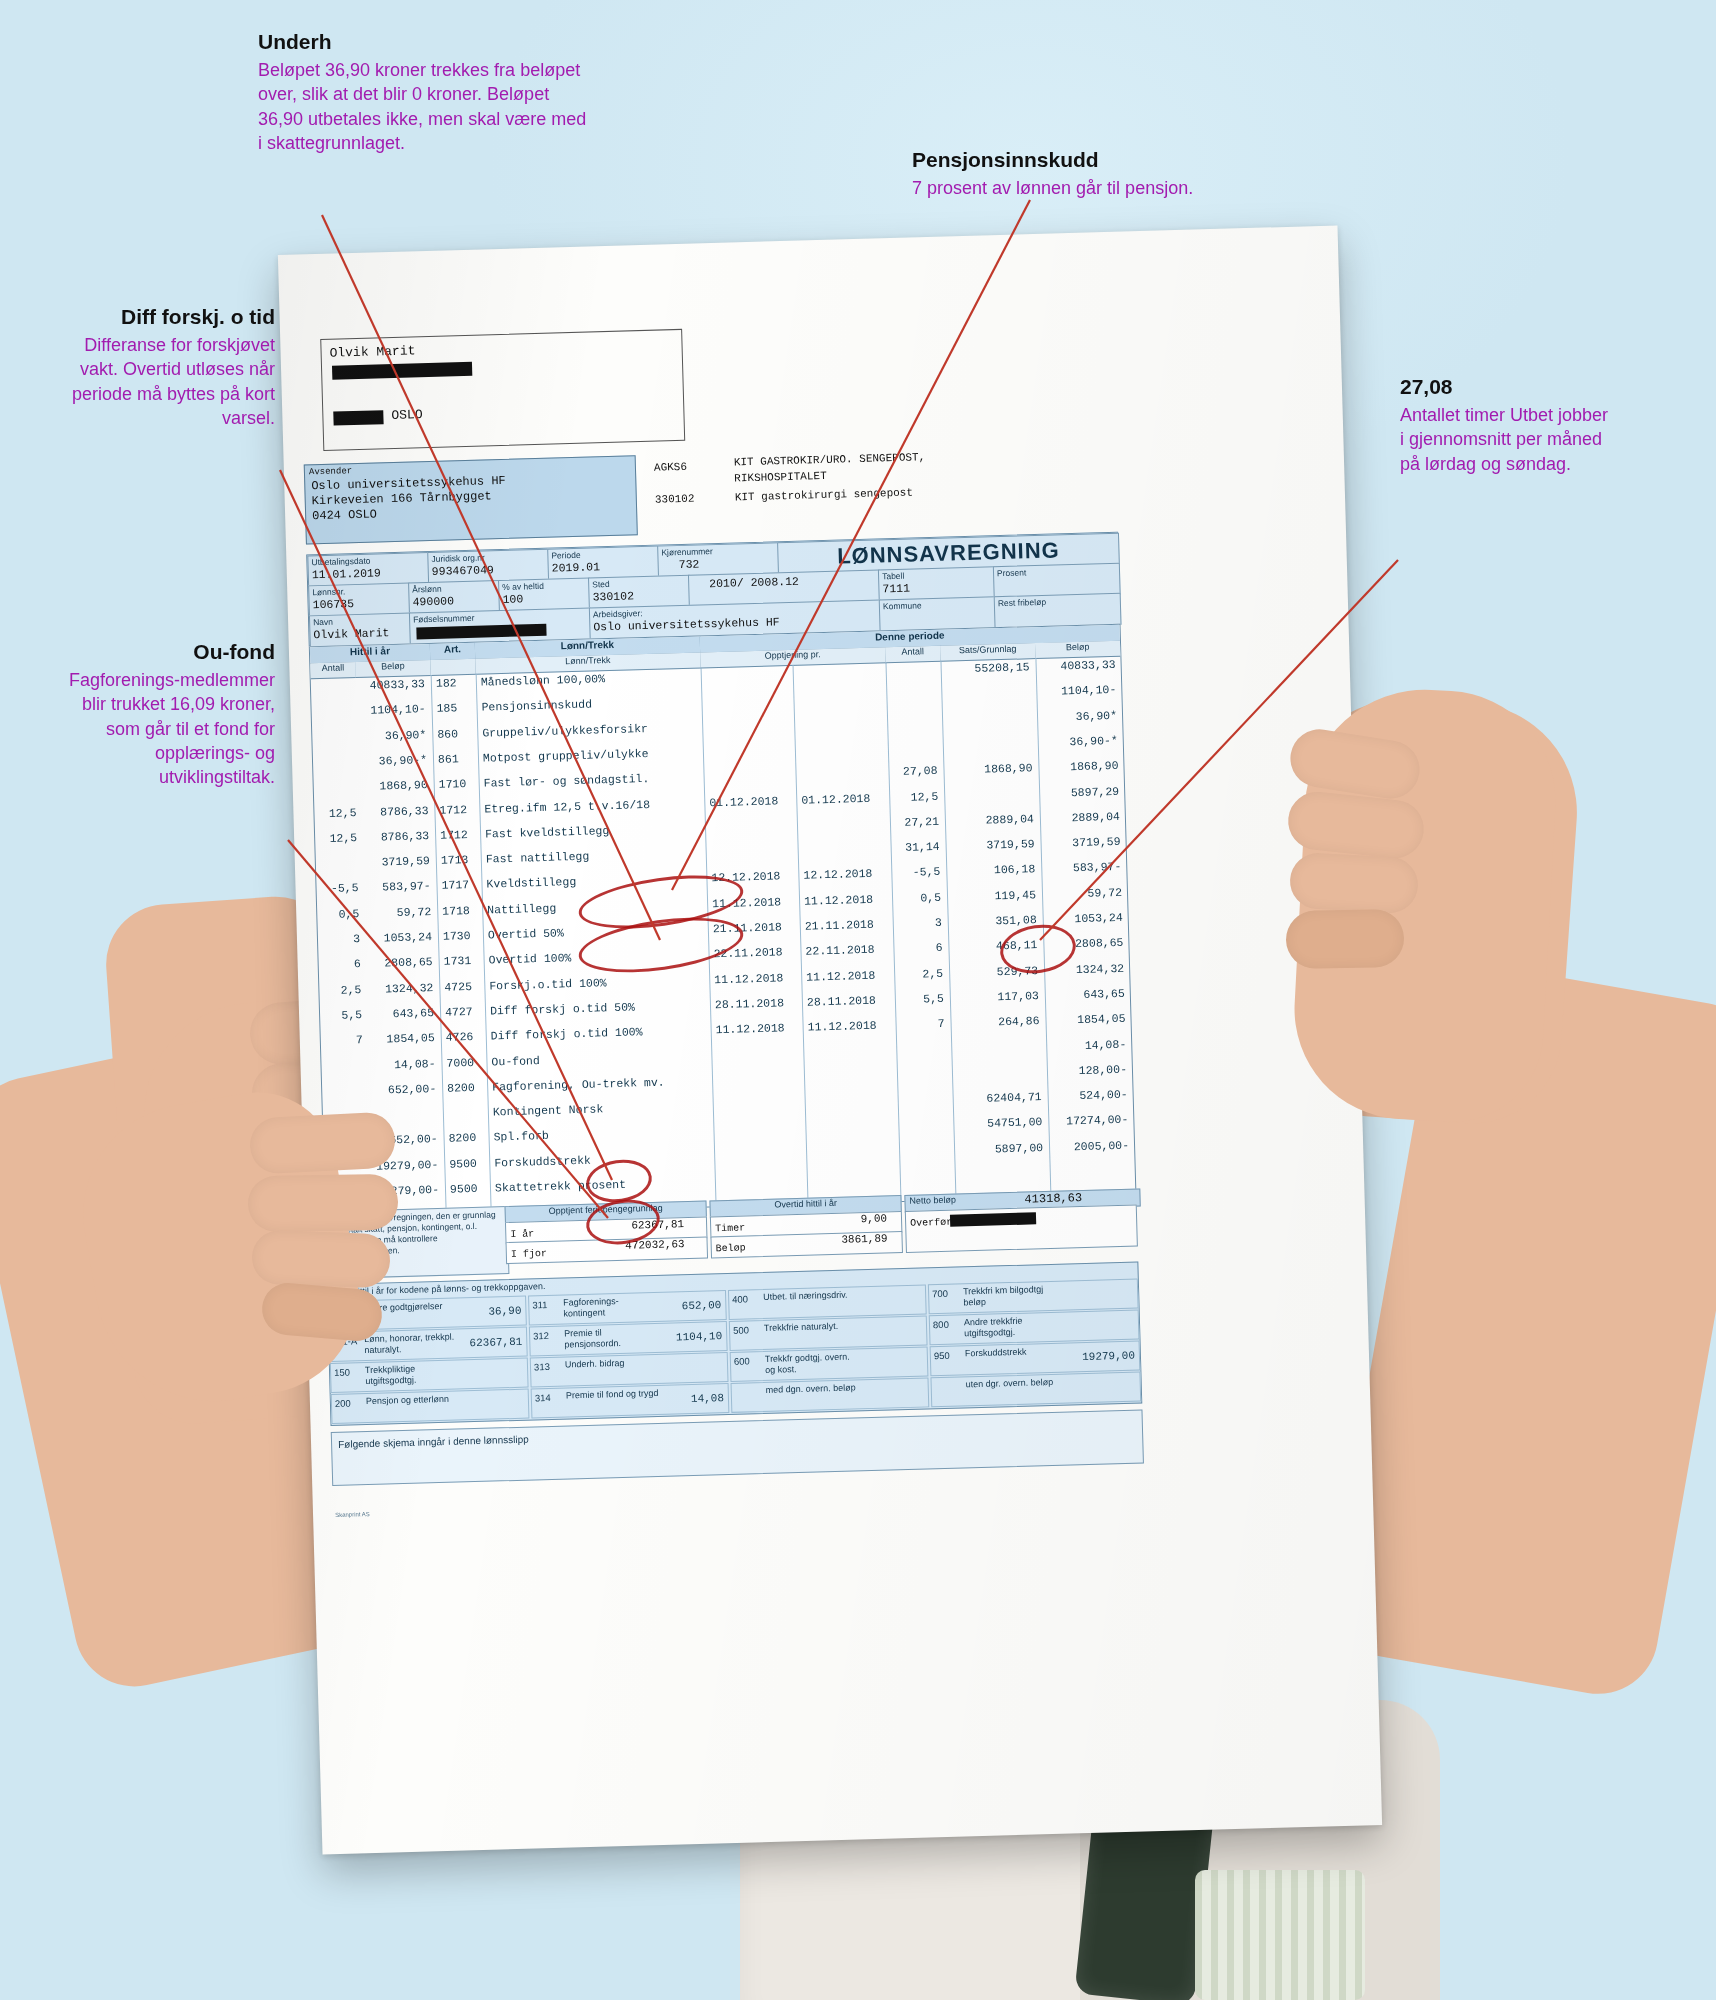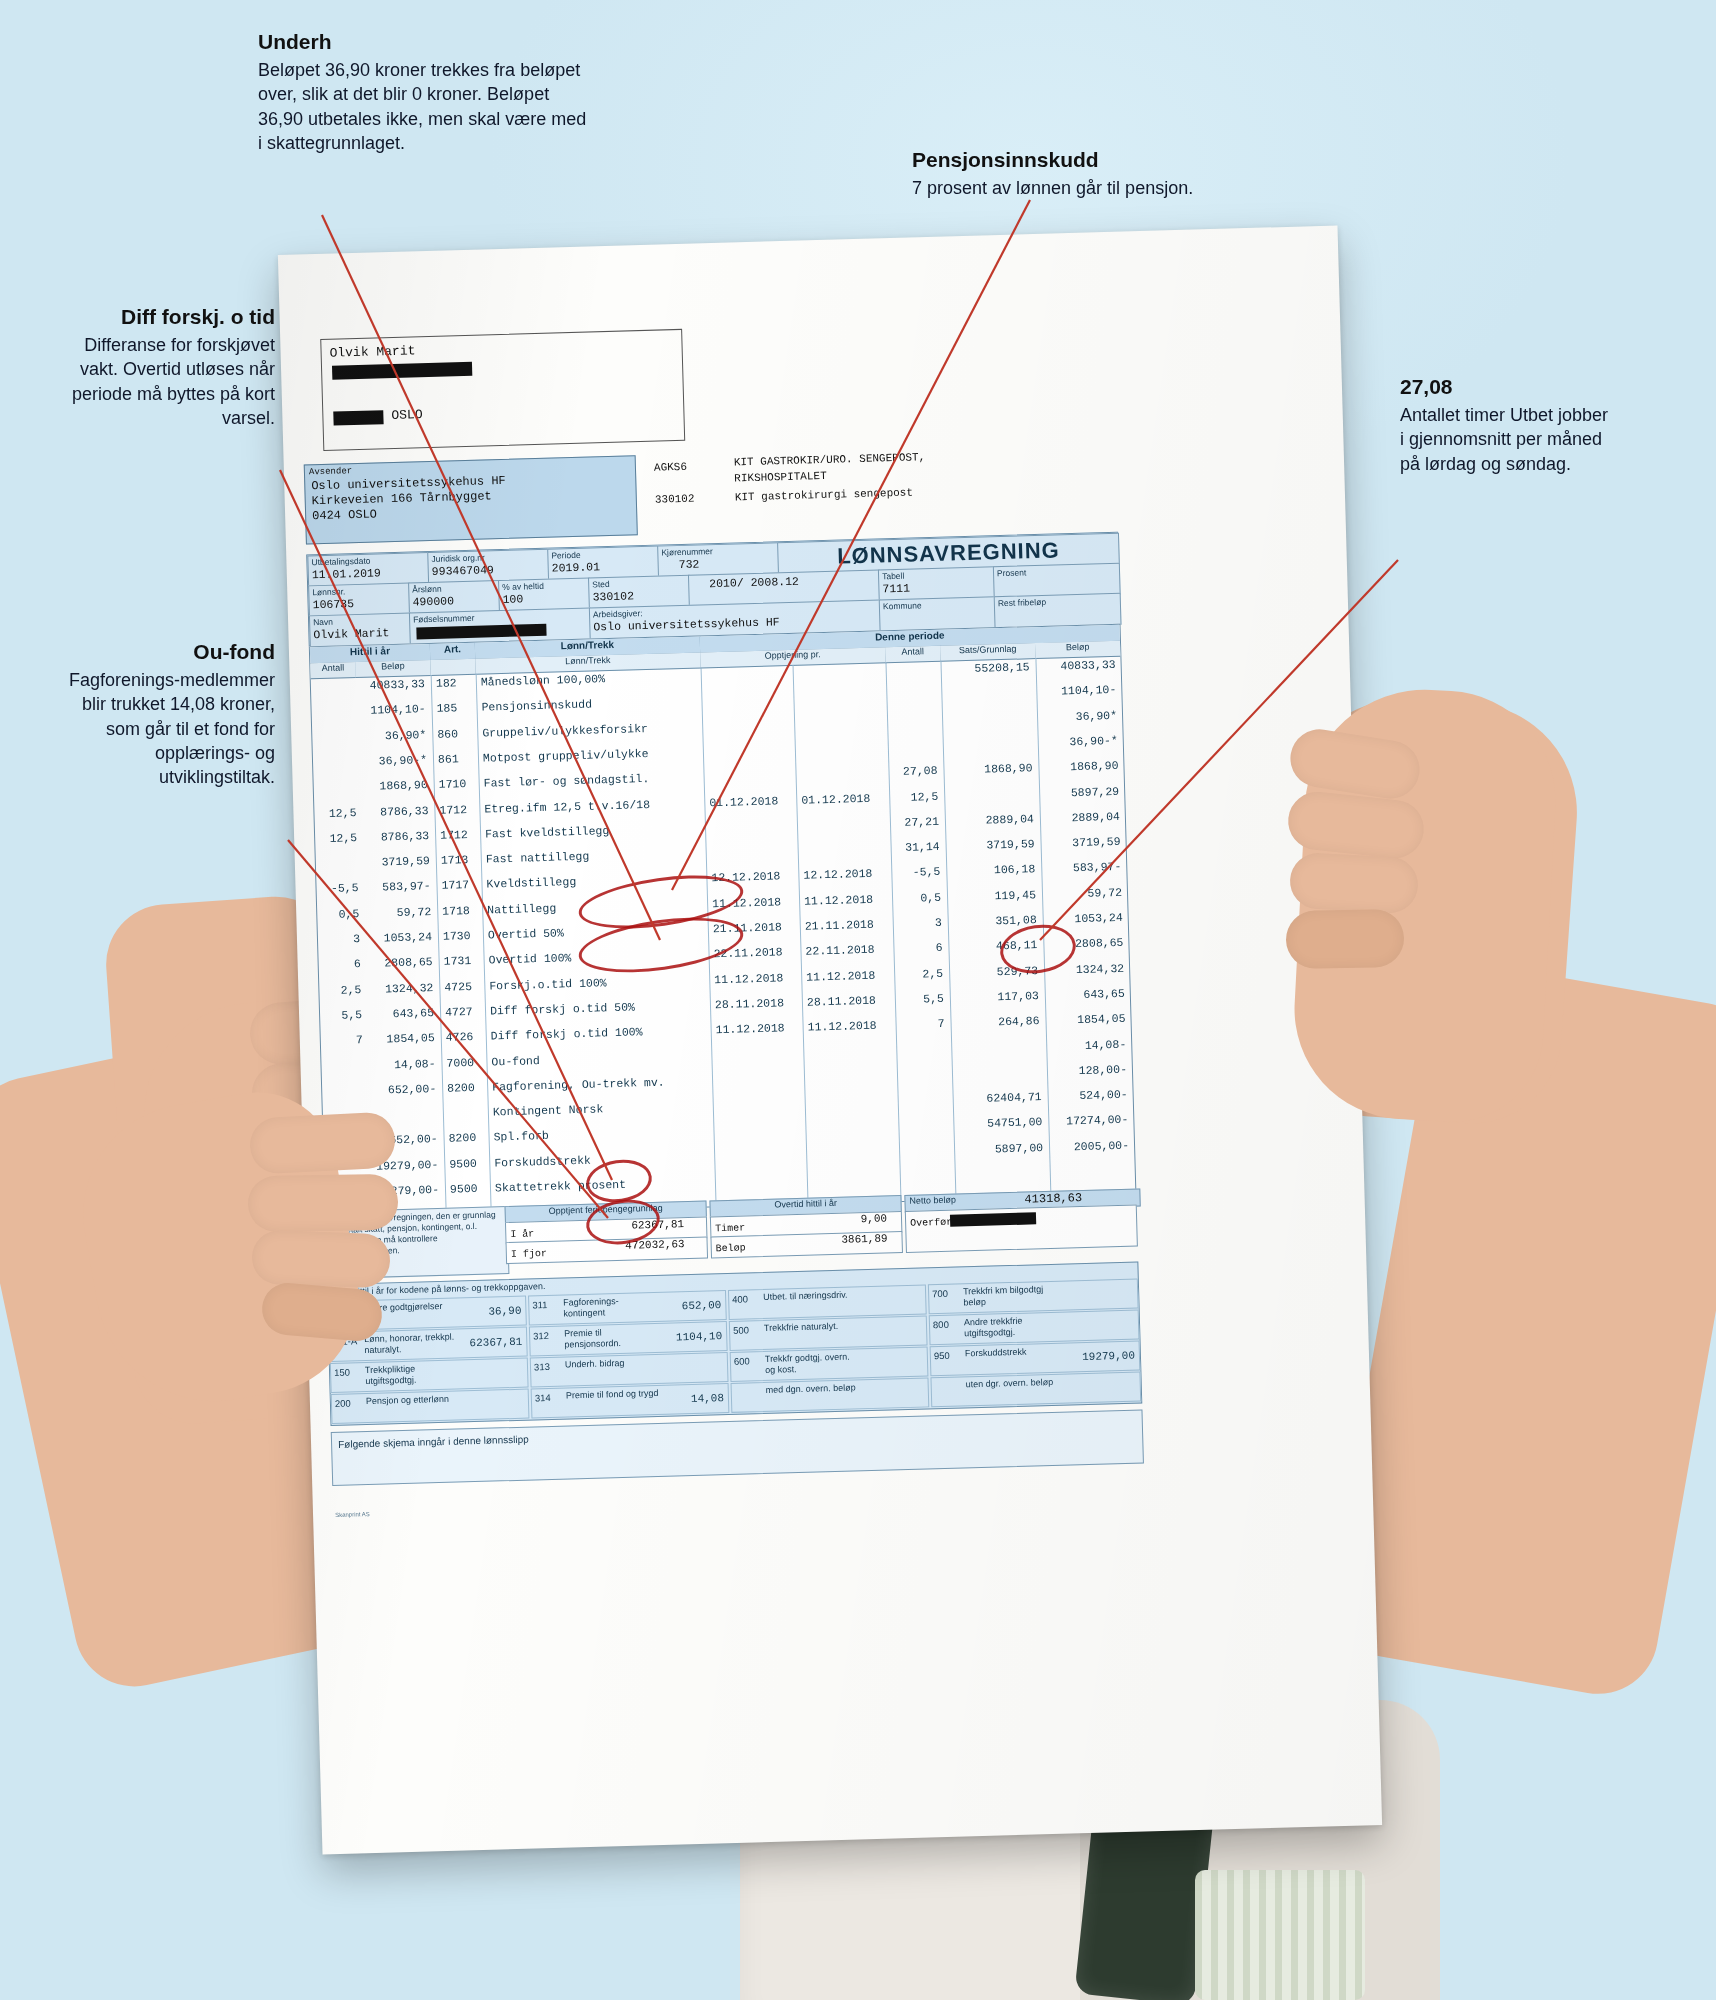--- a/index.html
+++ b/index.html
@@ -75,21 +75,21 @@
   .sender .ln{font-size:12px;padding:0 6px;line-height:15px;}
   .dept{position:absolute;left:370px;top:215px;font-size:11px;line-height:17px;}
   .grid-box{border:1px solid #7a9cb5;background:#ffffff;}
   .blue{background:#c3dcef;}
   .bluelite{background:#e2eff8;}
   .cellhdr{font-size:8.5px;color:#15364d;padding:1px 3px;}
   .cellval{font-size:11.5px;padding:0 3px;}
   .title-big{font-size:22px;font-weight:bold;letter-spacing:1px;color:#12344b;}
   
   .anno h3{margin:0 0 4px 0;font-size:21px;font-weight:bold;color:#111;line-height:1.15;}
-  .anno p{margin:0;font-size:18px;line-height:1.35;color:#0f172a;}
+  .anno p{margin:0;font-size:18px;line-height:1.35;color:#a21caf;}
   .anno{position:absolute;}
   .anno.right{text-align:right;}
   svg.leader{position:absolute;left:0;top:0;width:1716px;height:2000px;pointer-events:none;}
   .circ{position:absolute;border:3px solid #a11; border-radius:50%;transform:rotate(-8deg);opacity:.85;}
 </style>
 </head>
 <body>
 
 <div class="photo-bg"></div>
 
@@ -631,14 +631,14 @@
   <p>Differanse for forskjøvet vakt. Overtid utløses når periode må byttes på kort varsel.</p>
 </div>
 
 <div class="anno" style="left:1400px;top:375px;width:210px;">
   <h3>27,08</h3>
   <p>Antallet timer Utbet jobber i gjennomsnitt per måned på lørdag og søndag.</p>
 </div>
 
 <div class="anno right" style="left:60px;top:640px;width:215px;">
   <h3>Ou-fond</h3>
-  <p>Fagforenings-medlemmer blir trukket 14,08 kroner, som går til et fond for opplærings- og utviklingstiltak.</p>
+  <p>Fagforenings-medlemmer blir trukket 16,09 kroner, som går til et fond for opplærings- og utviklingstiltak.</p>
 </div>
 
 </body></html>

